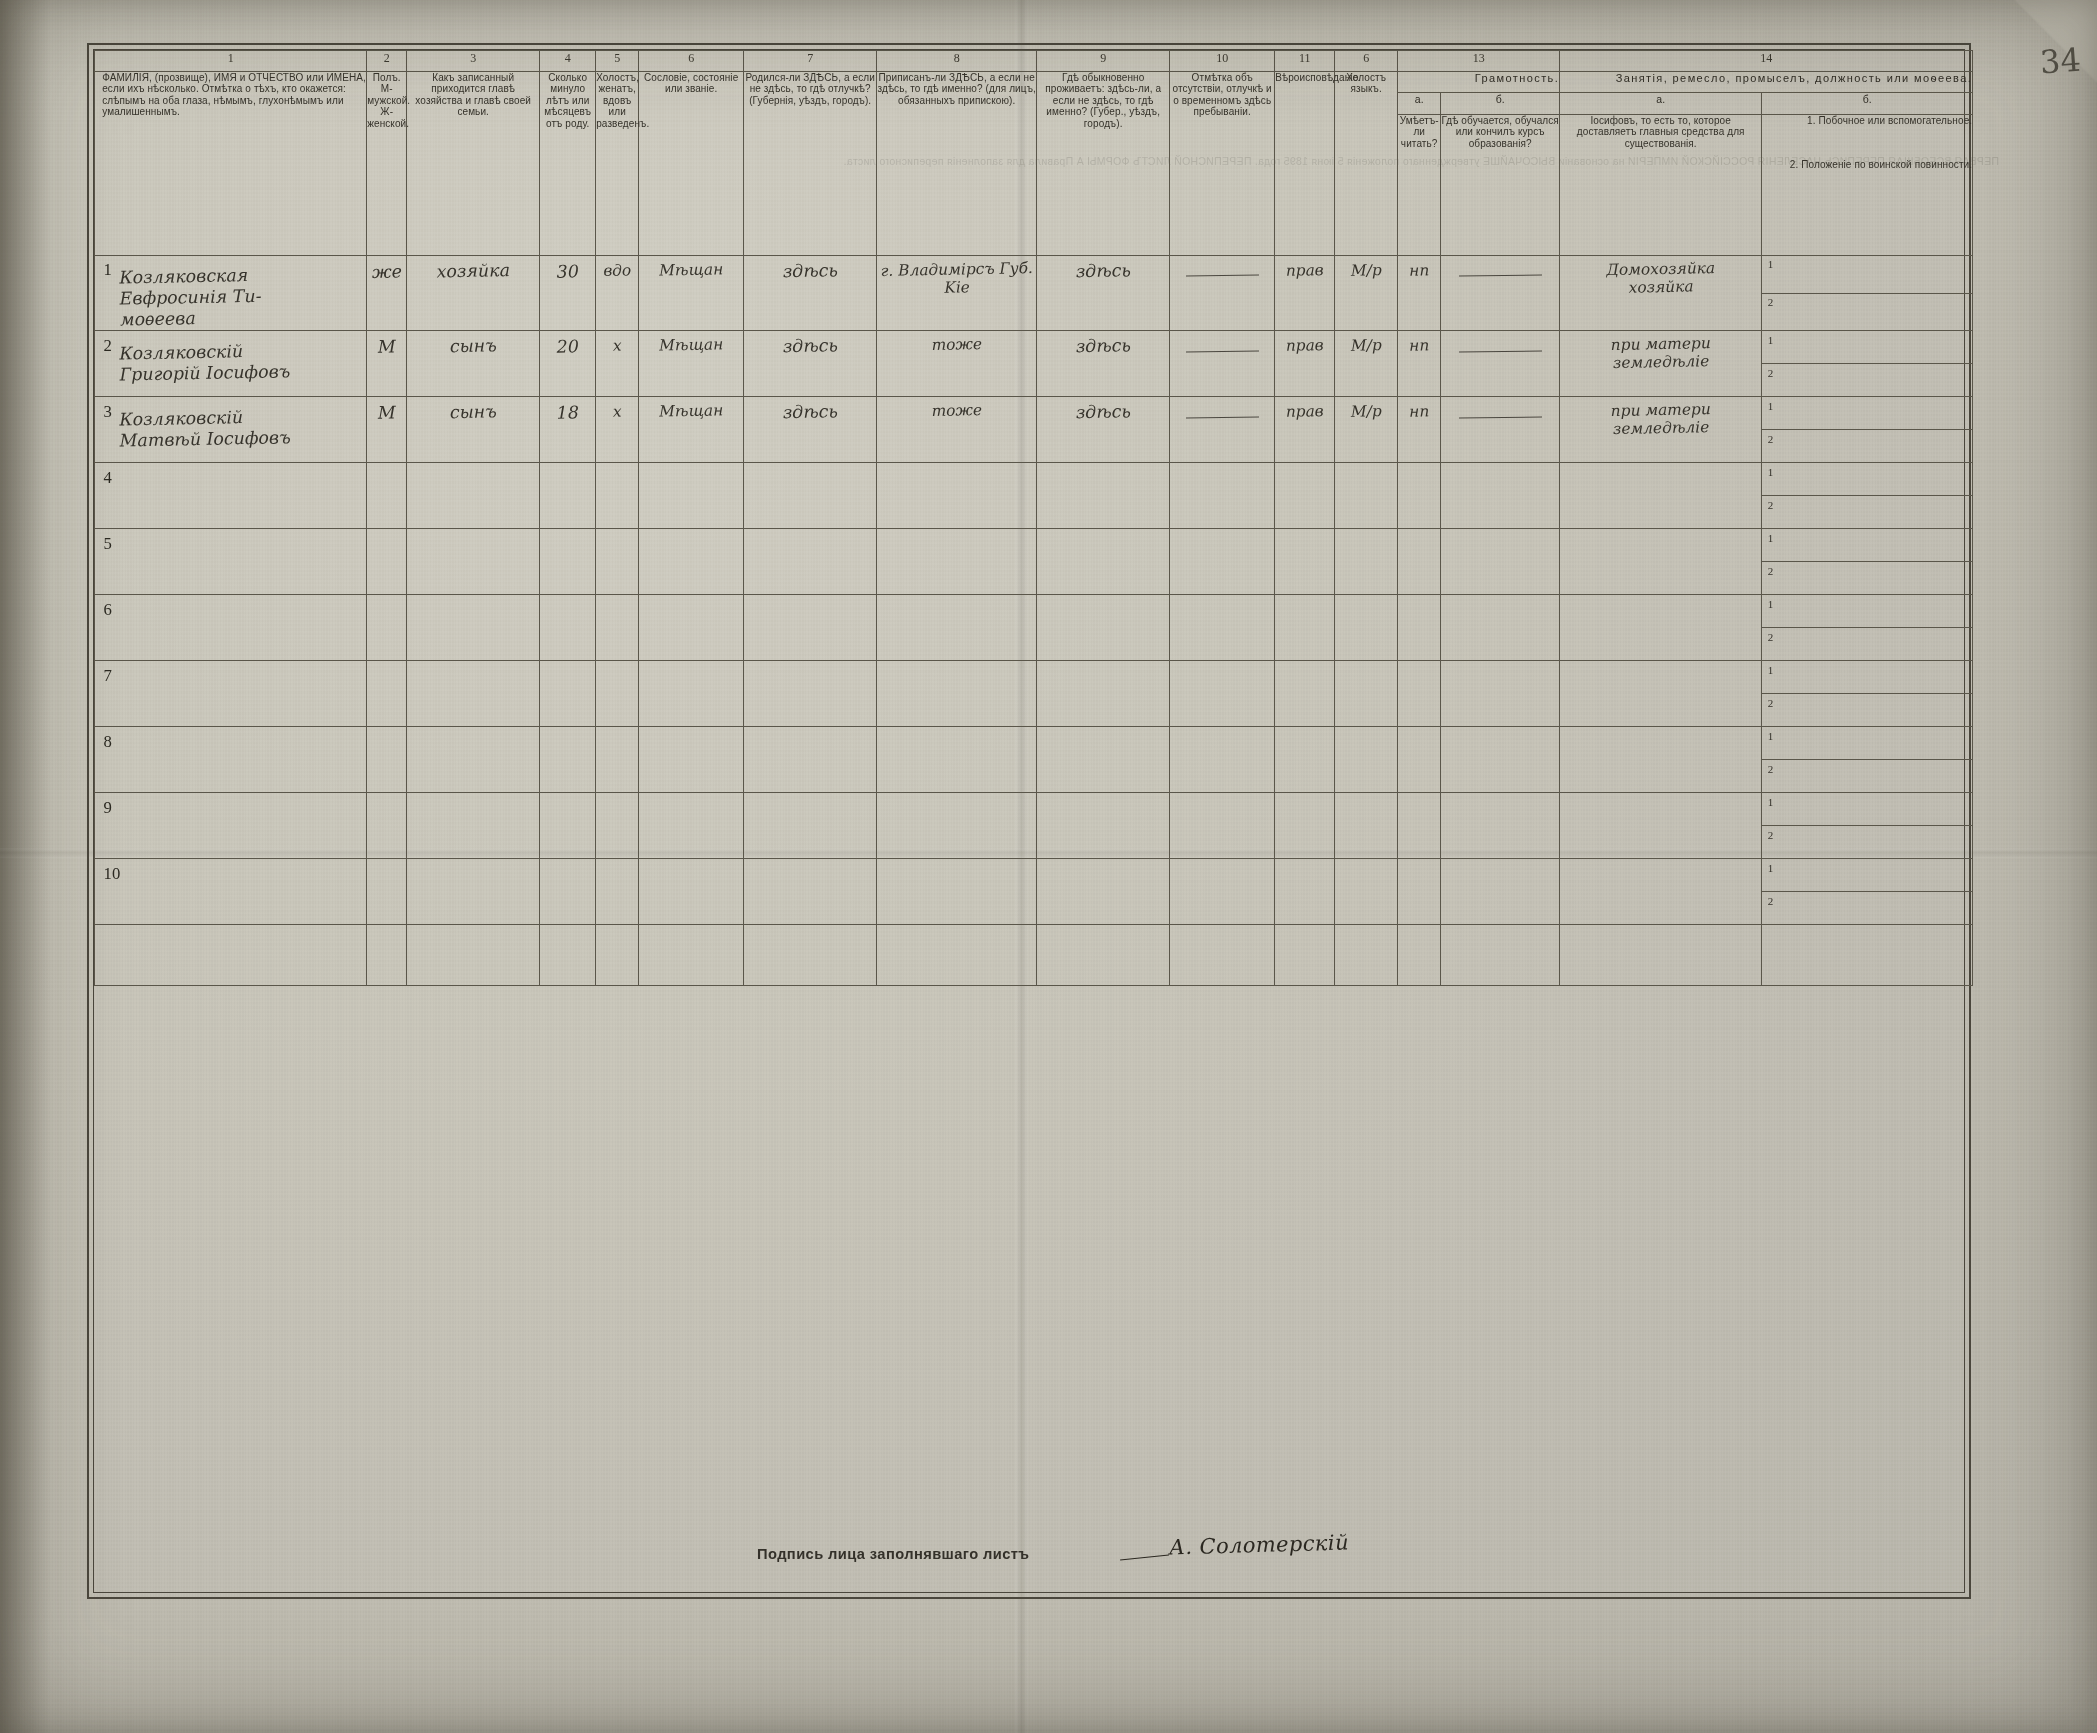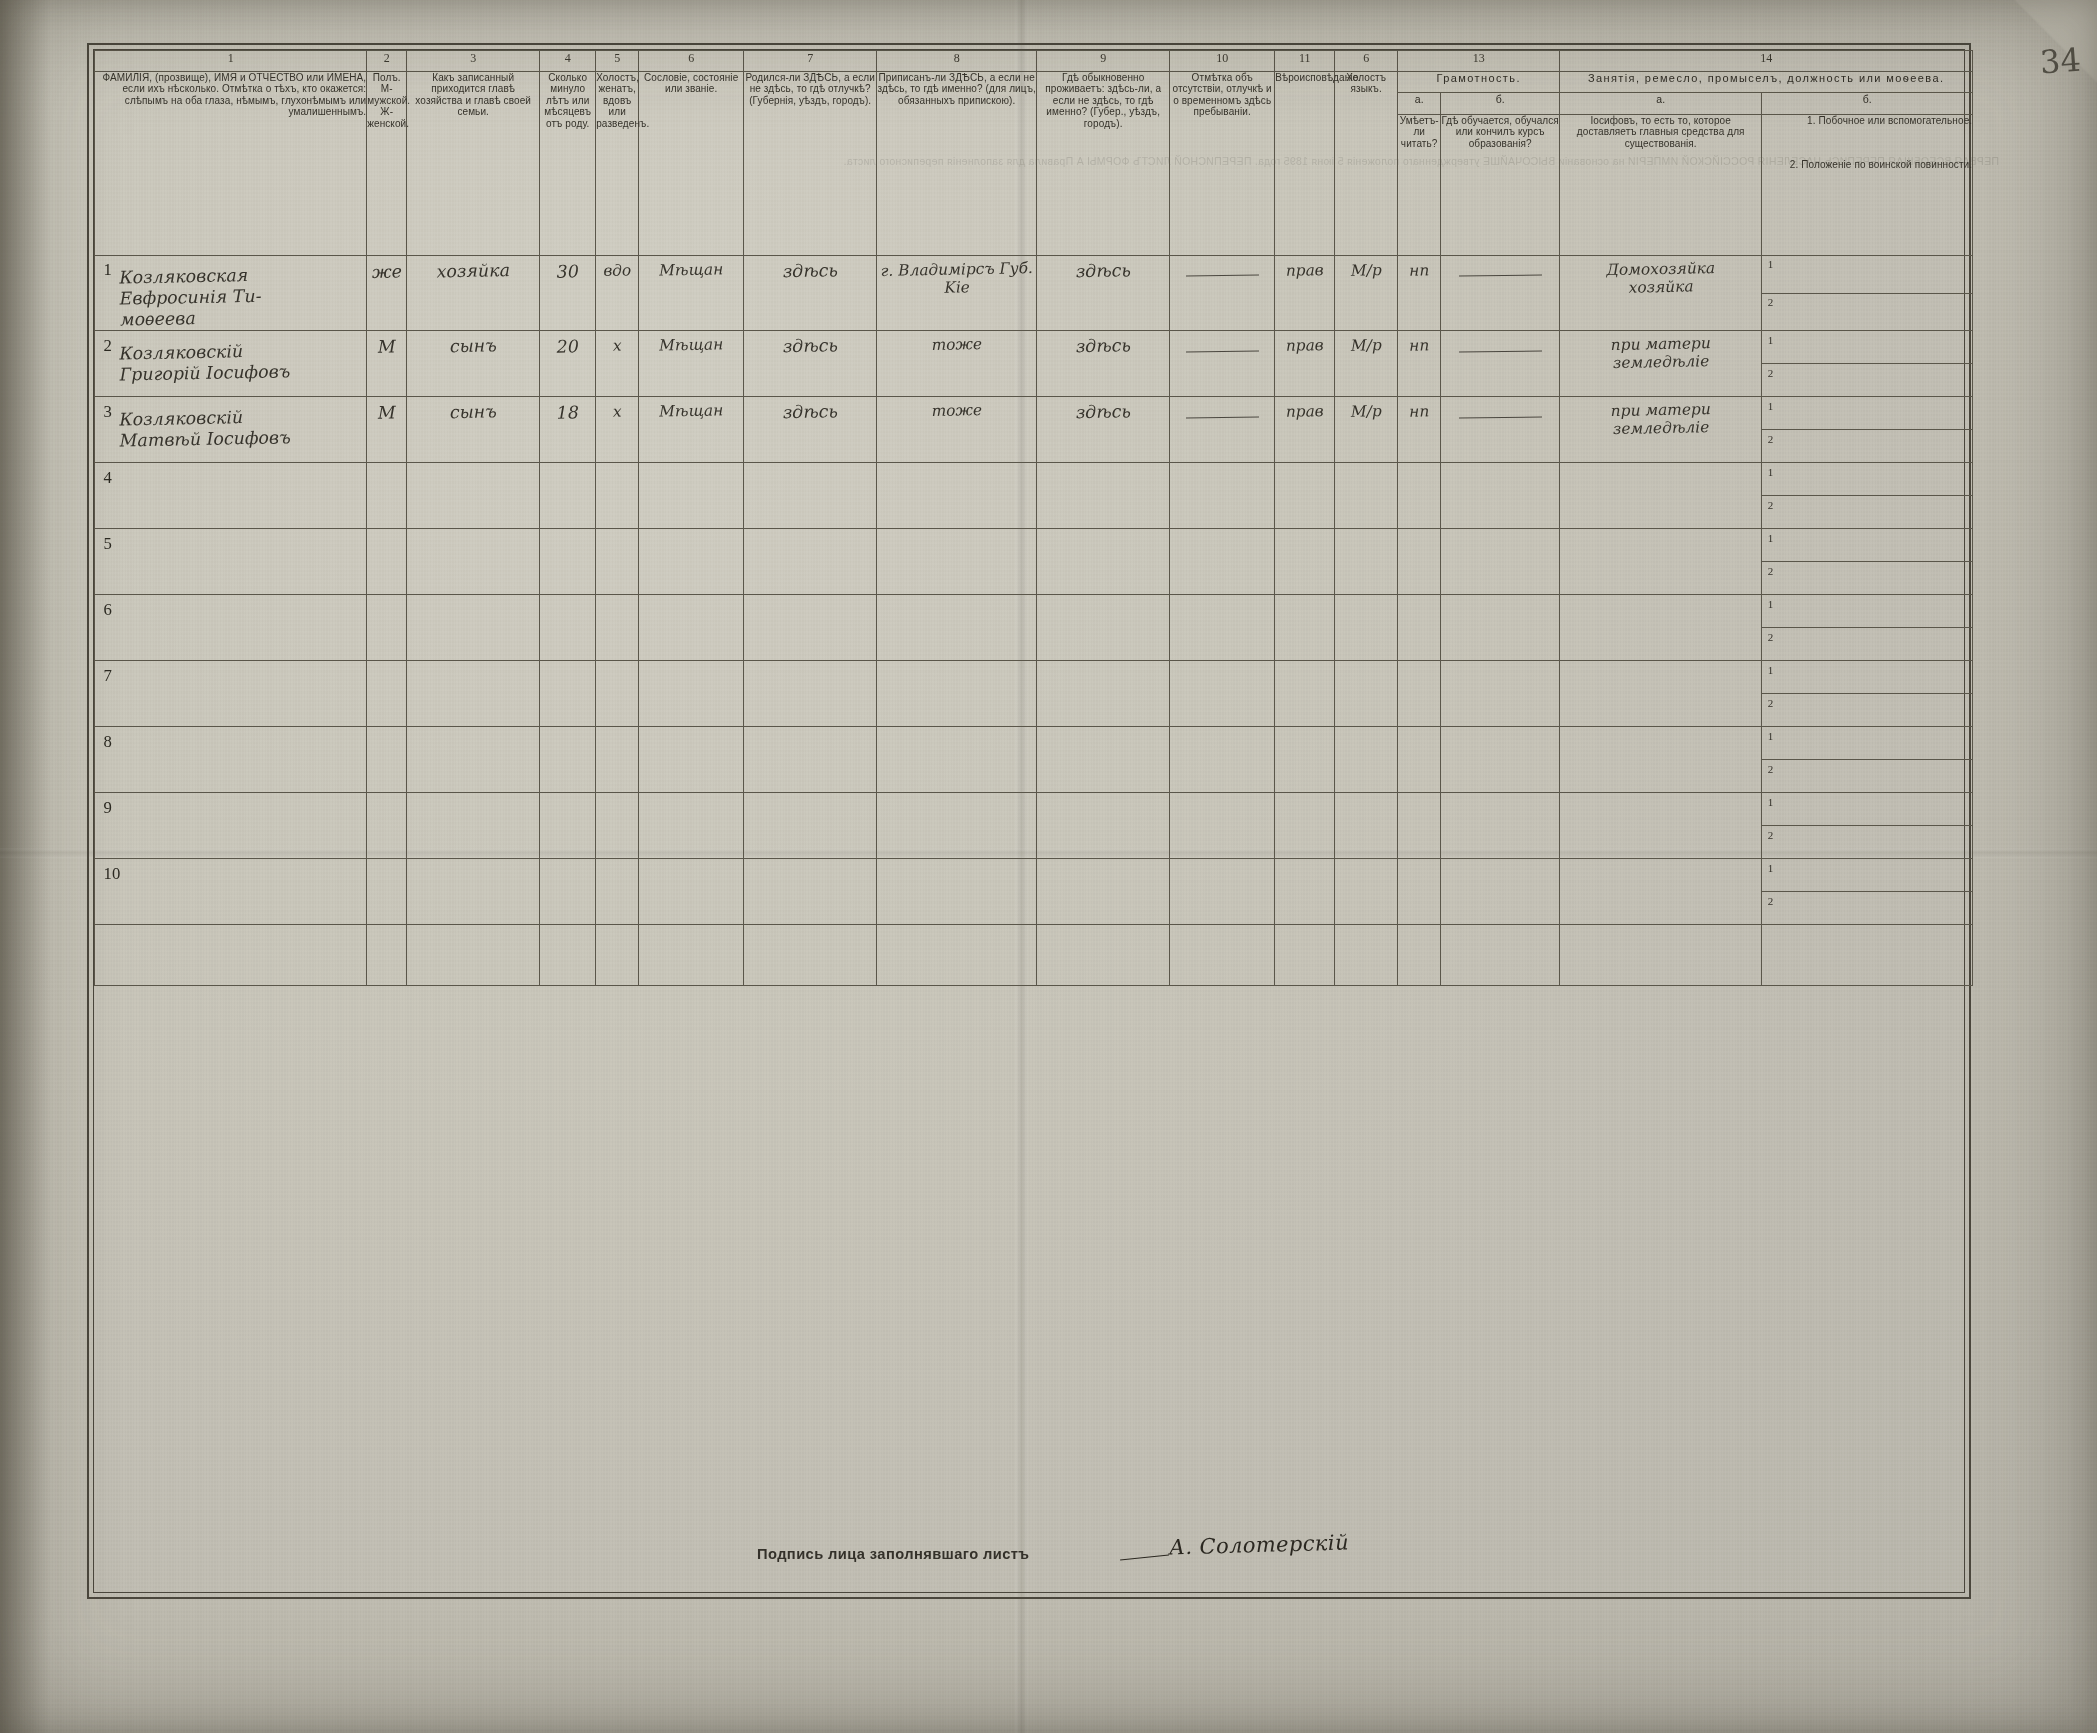--- a/index.html
+++ b/index.html
@@ -80,25 +80,25 @@
   }
   .hdr{
     font-size:10px;
     line-height:11.5px;
     text-align:center;
     padding:4.2px 2.1px 2.8px 2.1px;
     font-family:"Liberation Sans", sans-serif;
     color:#35322a;
     letter-spacing:0.1px;
   }
-  .hdr.left{text-align:right;padding-left:7px;}
+  .hdr.left{text-align:left;padding-left:7px;}
   .hdr-tall{height:183px;}
   .grp{
     font-size:11px;
-    text-align:center;
+    text-align:right;
     padding:3.5px 1.4px;
     font-family:"Liberation Sans", sans-serif;
     letter-spacing:1.4px;
   }
   .sub-ab{
     font-size:10.5px;text-align:center;padding:2.1px 1.4px;
     font-family:"Liberation Sans", sans-serif;
   }
   .rowcell{height:64px;position:relative;}
   .rownum{

